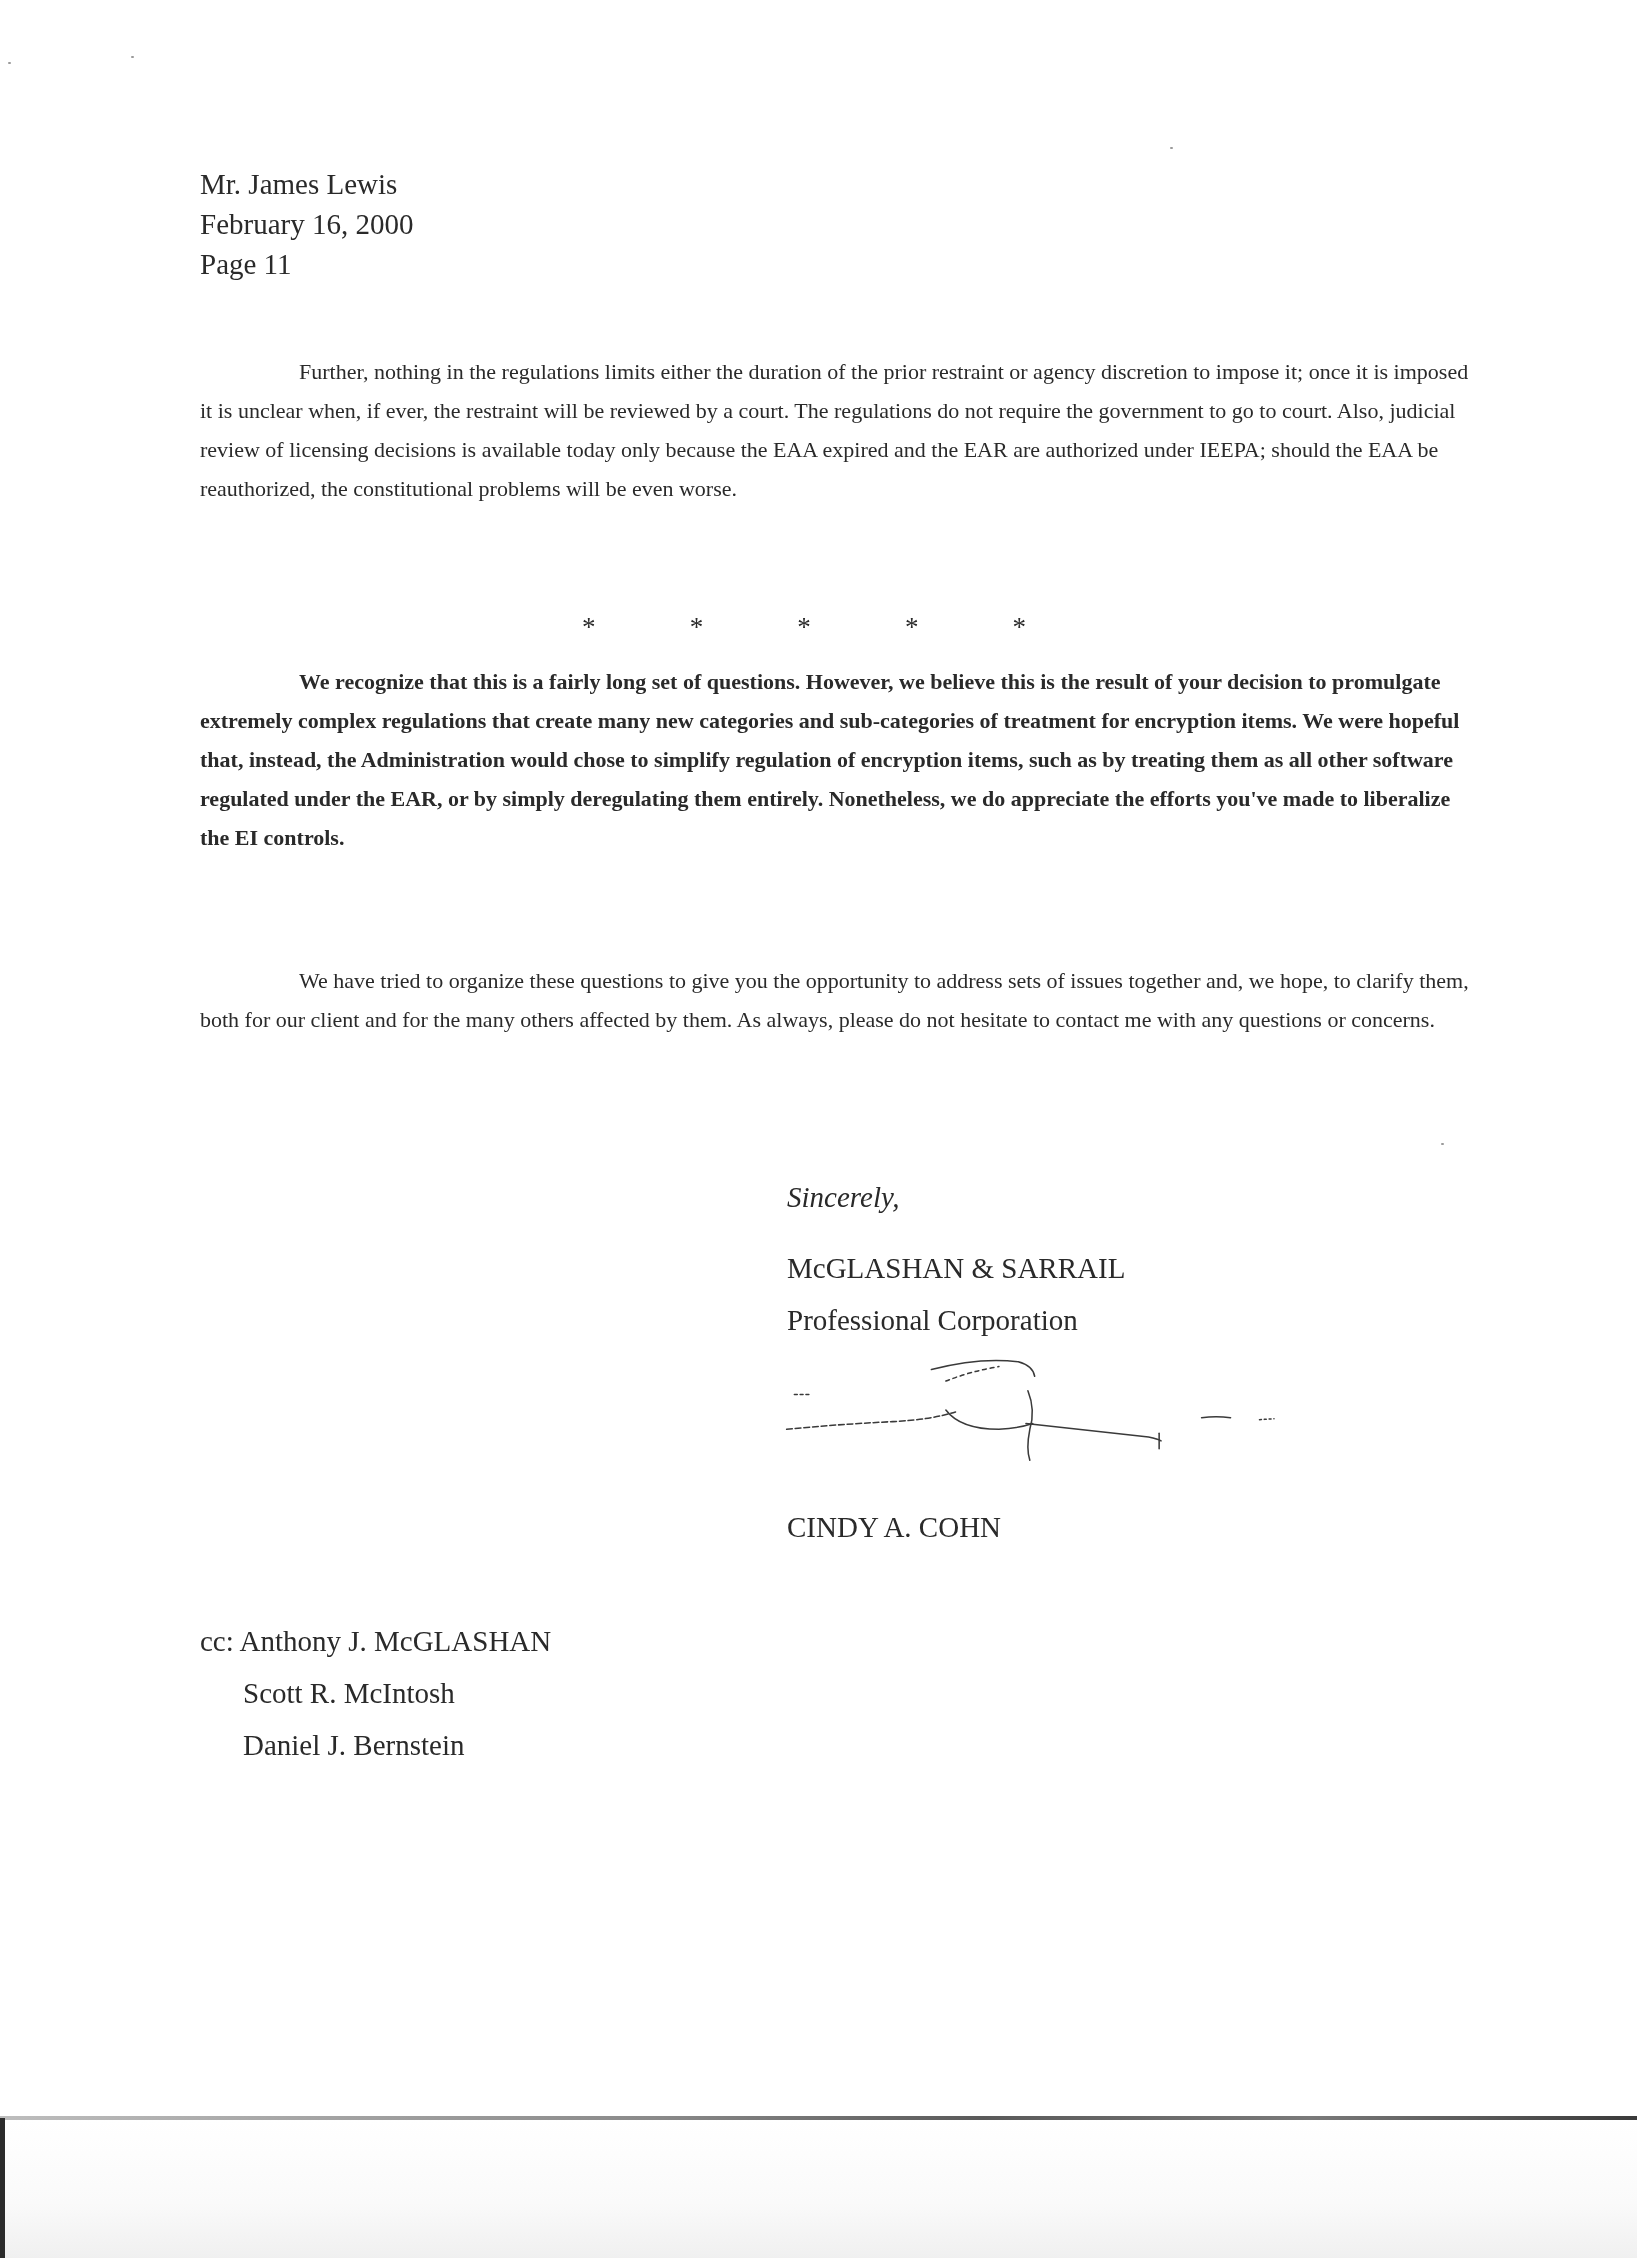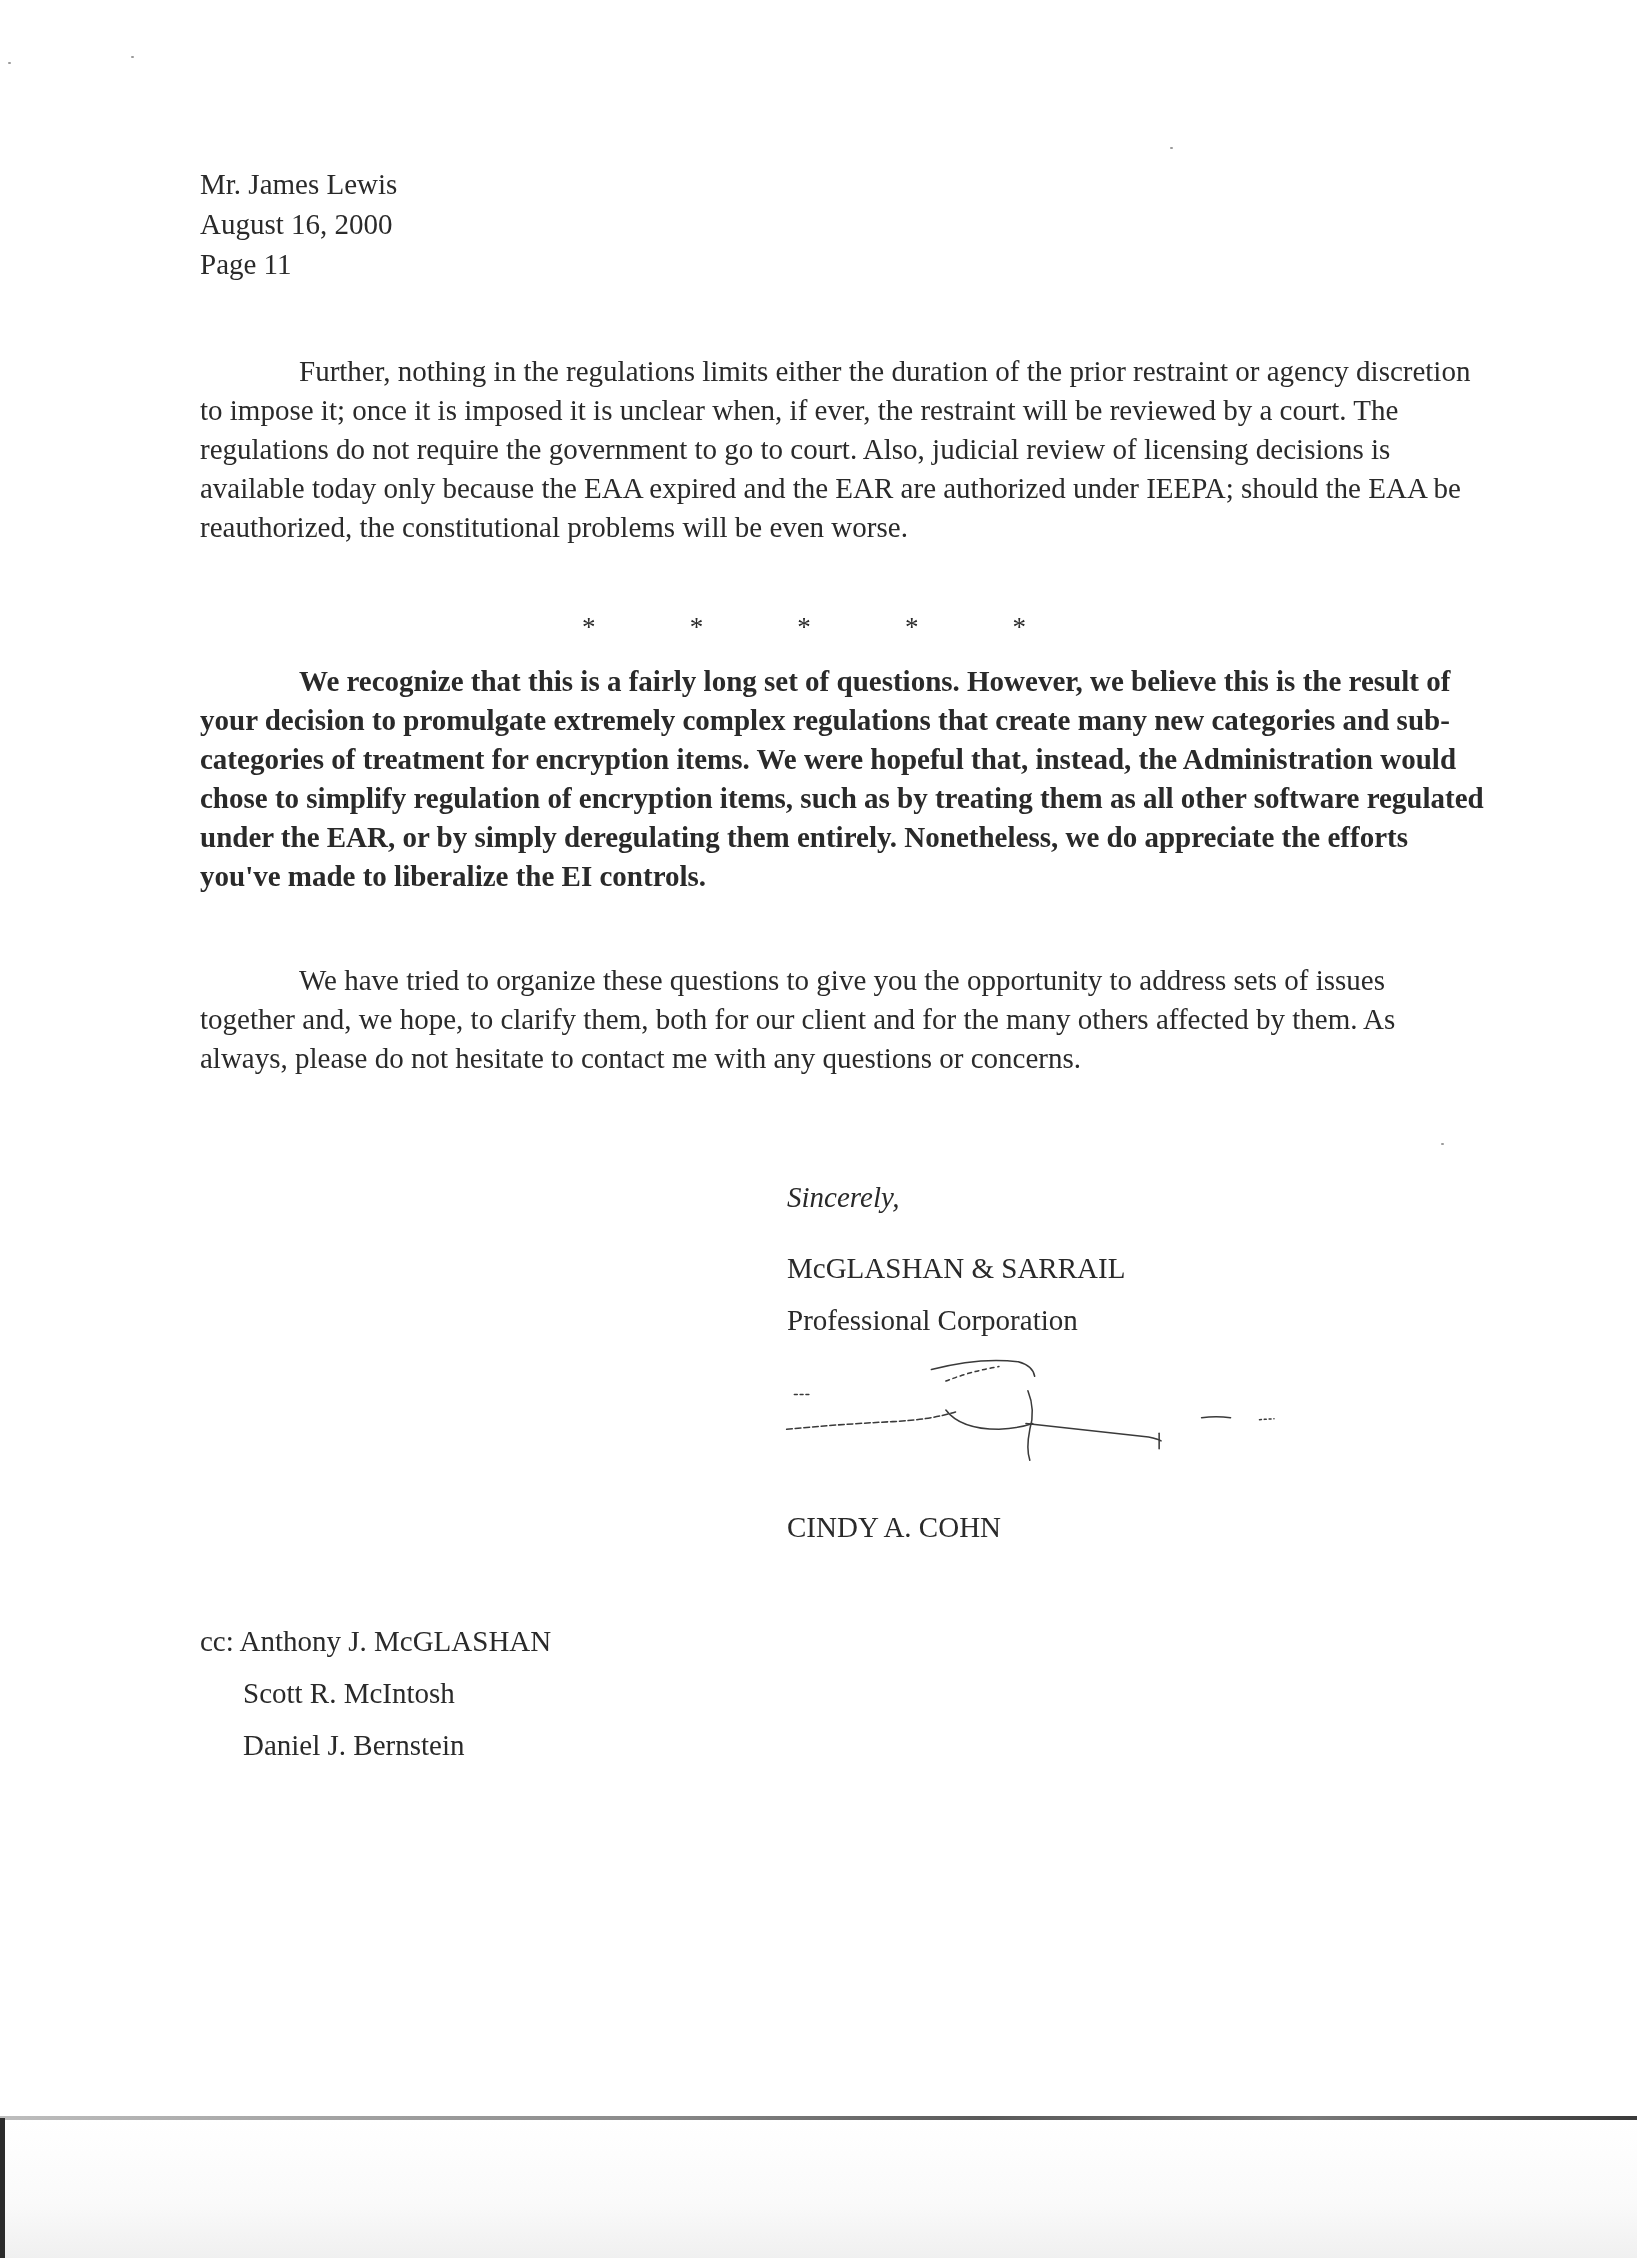--- a/index.html
+++ b/index.html
@@ -22,21 +22,21 @@
       left: 200px;
       top: 164px;
       font-size: 29px;
       line-height: 40px;
     }
     .header div { white-space: nowrap; }
     .para {
       position: absolute;
       left: 200px;
       width: 1284px;
-      font-size: 29px;
+      font-size: 22px;
       line-height: 39px;
       text-align: left;
       margin: 0;
     }
     .para .indent { display: inline-block; width: 99px; }
     #para-1 { top: 352px; }
     #para-2 { top: 662px; font-weight: bold; }
     #para-3 { top: 961px; }
     .stars {
       position: absolute;
@@ -111,21 +111,21 @@
 
 <div class="page">
 
   <span class="speck" style="left:7.7px;top:62px;"></span>
   <span class="speck" style="left:131px;top:56px;"></span>
   <span class="speck" style="left:1170px;top:147px;"></span>
   <span class="speck" style="left:1441px;top:1143px;"></span>
 
   <div class="header">
     <div>Mr. James Lewis</div>
-    <div>August 16, 2000</div>
+    <div>February 16, 2000</div>
     <div>Page 11</div>
   </div>
 
   <p class="para" id="para-1"><span class="indent"></span><span>Further, nothing in the regulations limits either the duration of the prior restraint or agency discretion to impose it; once it is imposed it is unclear when, if ever, the restraint will be reviewed by a court. The regulations do not require the government to go to court. Also, judicial review of licensing decisions is available today only because the EAA expired and the EAR are authorized under IEEPA; should the EAA be reauthorized, the constitutional problems will be even worse.</span></p>
 
   <div class="stars">
     <span>*</span>
     <span>*</span>
     <span>*</span>
     <span>*</span>

